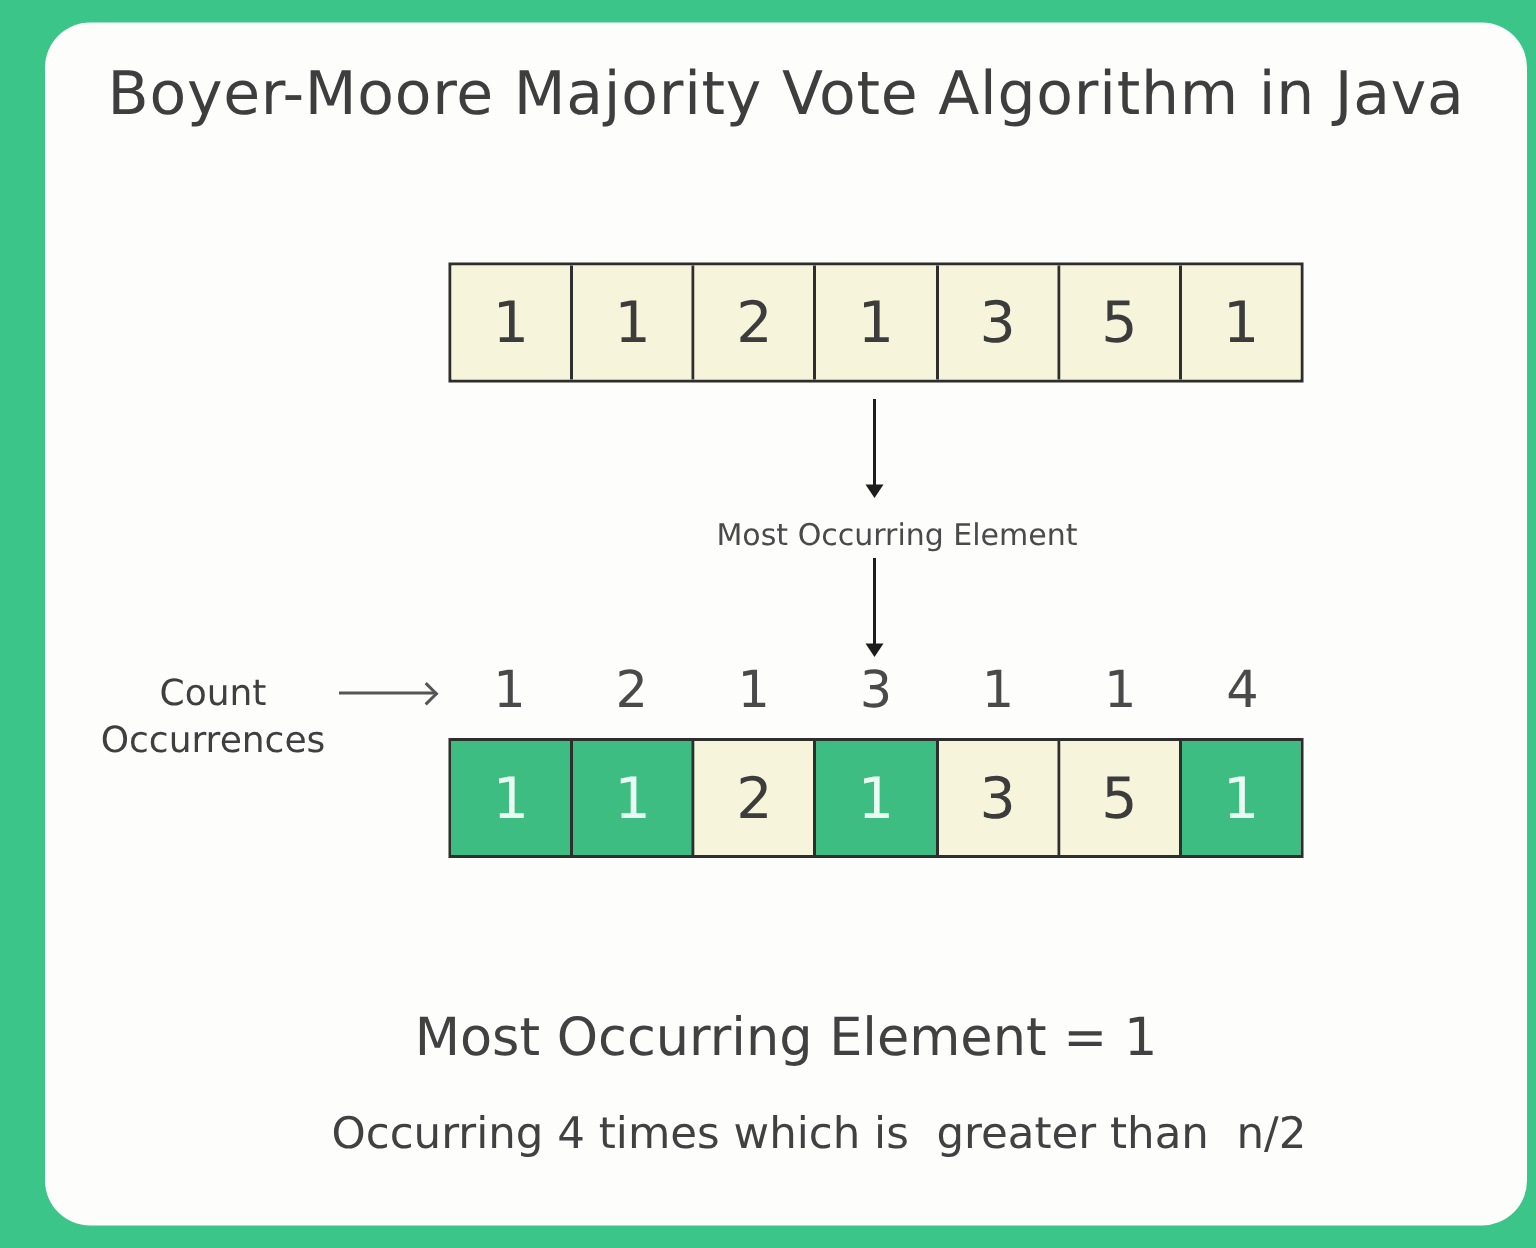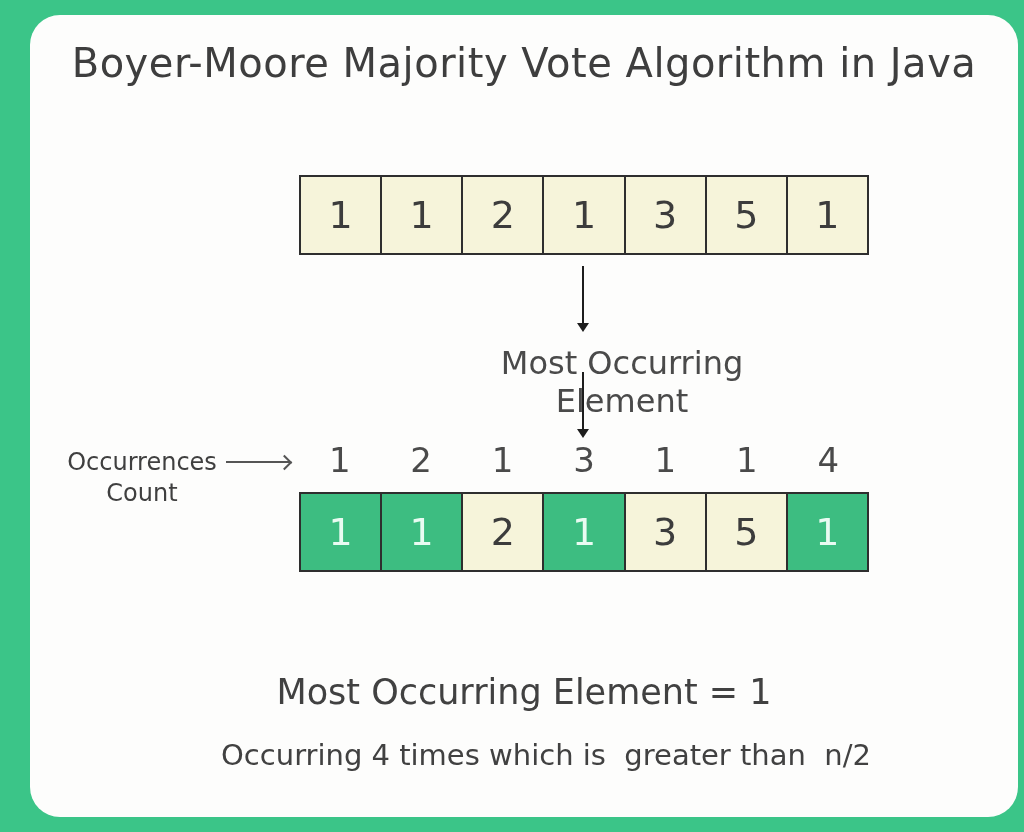--- a/index.html
+++ b/index.html
@@ -41,22 +41,22 @@
   .varrow::after {
     content:""; position:absolute; bottom:-8px; left:50%;
     transform:translateX(-50%);
     border-left:6px solid transparent; border-right:6px solid transparent;
     border-top:9px solid #1d1d1d;
   }
   #arrow1 { left:570px; top:266px; height:58px; }
   #arrow2 { left:570px; top:372px; height:58px; }
 
   .flow-label {
-    position:absolute; left:460px; top:344px; width:300px;
-    text-align:center; font-size:32px; color:#4a4a4a;
+    position:absolute; left:436px; top:344px; width:300px;
+    text-align:center; font-size:20px; color:#4a4a4a;
   }
 
   .count-label {
     position:absolute; left:40px; top:447px; width:180px;
     text-align:center; font-size:24px; line-height:31px; color:#3f3f3f;
   }
 
   .harrow { position:absolute; left:214px; top:461px; width:64px; height:2px; background:#555; }
   .harrow::after {
     content:""; position:absolute; right:0; top:-4px;
@@ -100,22 +100,22 @@
     <div class="cell">1</div>
   </div>
 
   <div id="arrow1" class="varrow"></div>
 
   <div class="flow-label">Most Occurring Element</div>
 
   <div id="arrow2" class="varrow"></div>
 
   <div class="count-label">
+    <div>Count</div>
     <div>Occurrences</div>
-    <div>Count</div>
   </div>
 
   <div class="harrow"></div>
 
   <div class="counts-row">
     <span>1</span>
     <span>2</span>
     <span>1</span>
     <span>3</span>
     <span>1</span>

